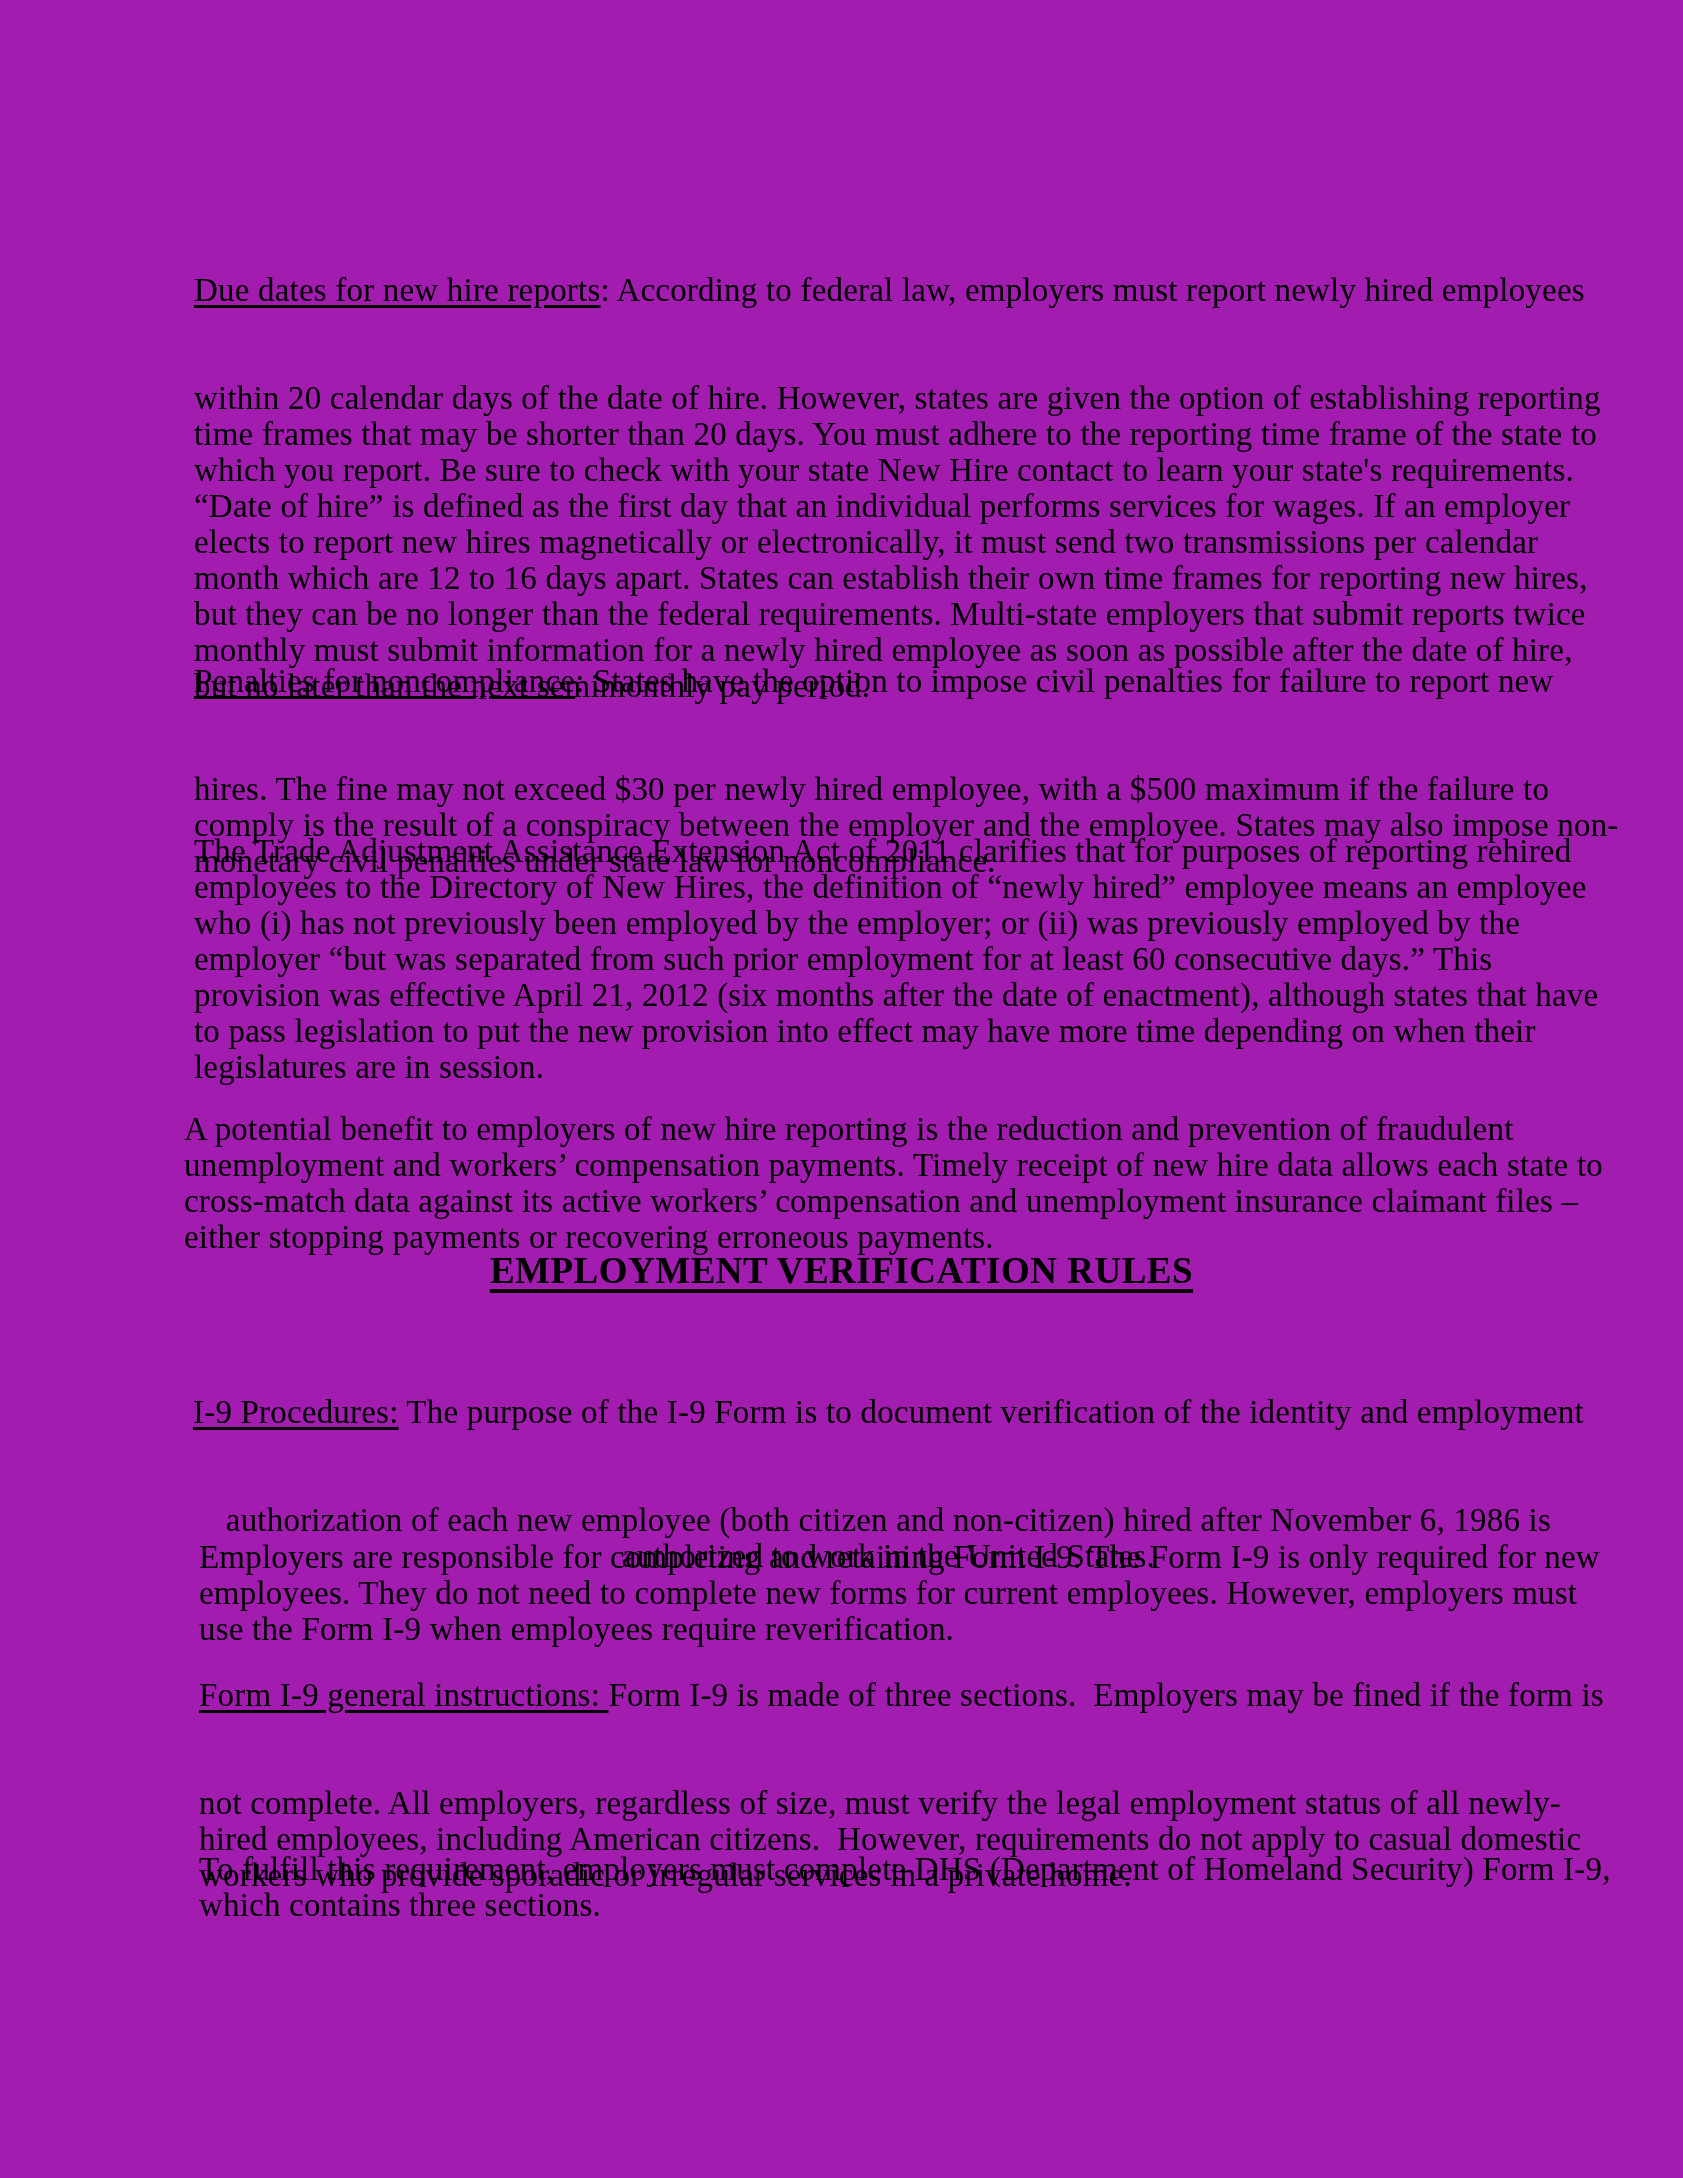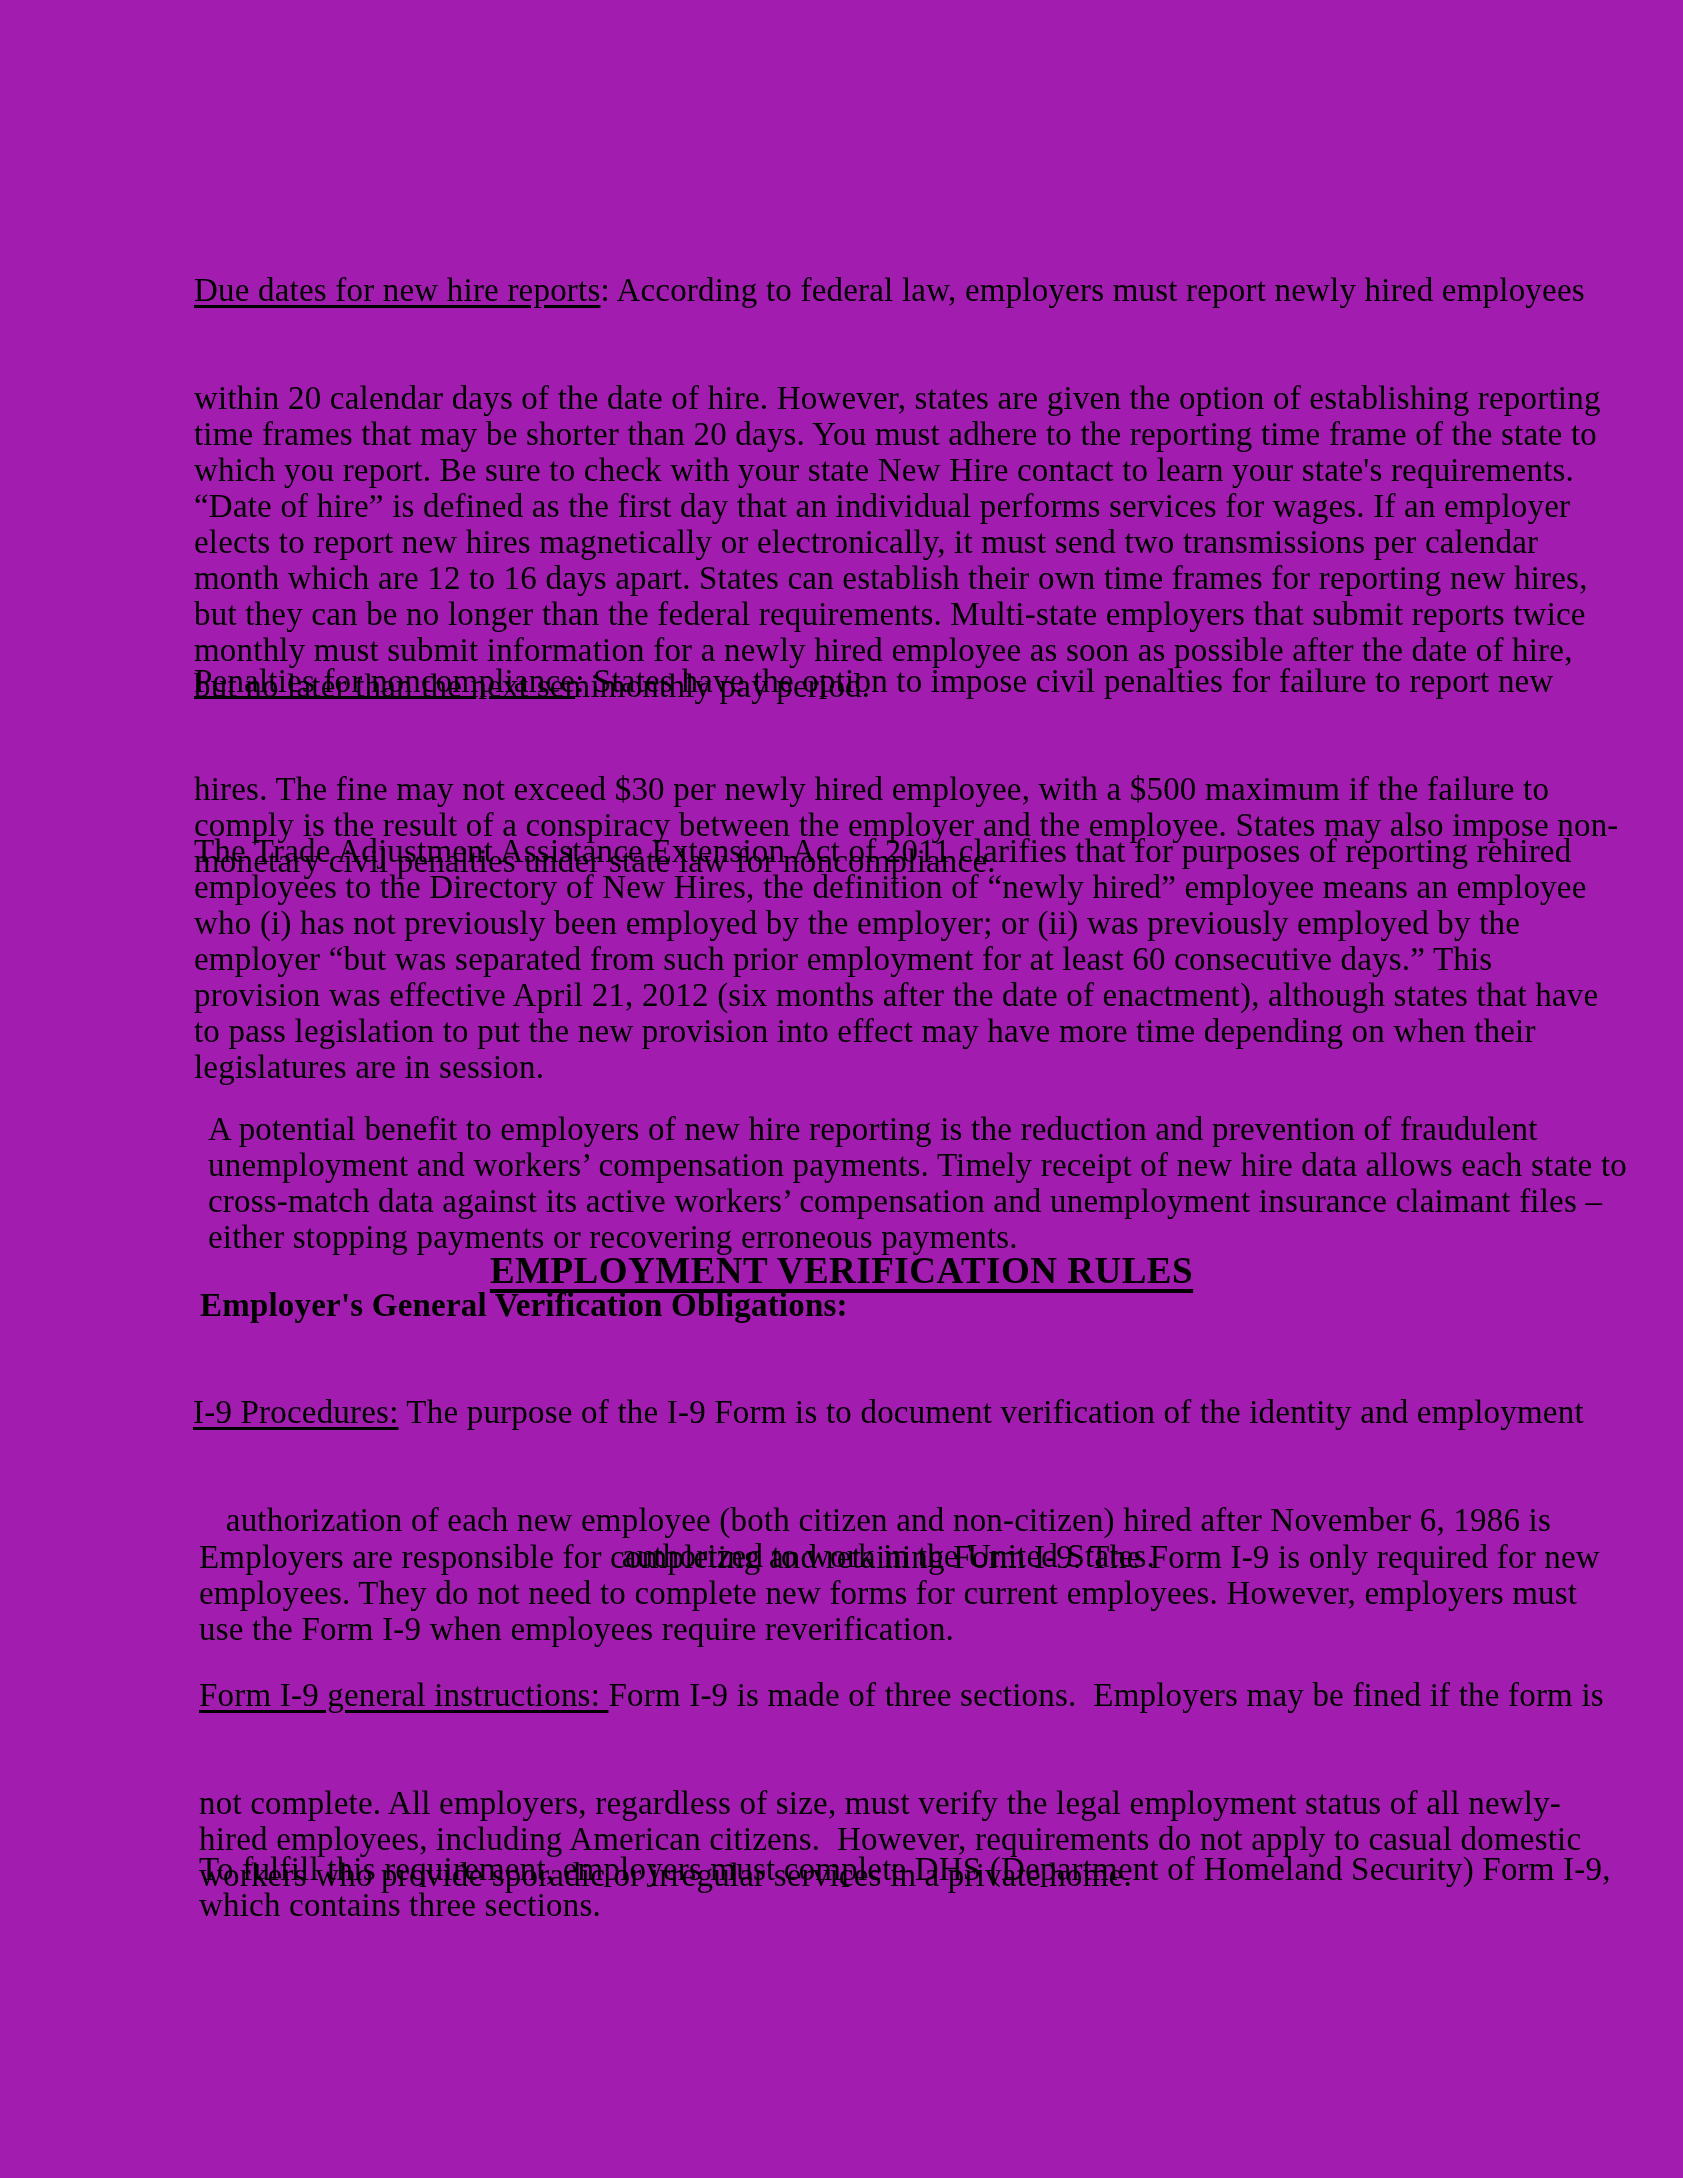--- a/index.html
+++ b/index.html
@@ -82,30 +82,29 @@
   <div class="para" style="top:761px; left:194px;">
     <div>The Trade Adjustment Assistance Extension Act of 2011 clarifies that for purposes of reporting rehired
 employees to the Directory of New Hires, the definition of “newly hired” employee means an employee
 who (i) has not previously been employed by the employer; or (ii) was previously employed by the
 employer “but was separated from such prior employment for at least 60 consecutive days.” This
 provision was effective April 21, 2012 (six months after the date of enactment), although states that have
 to pass legislation to put the new provision into effect may have more time depending on when their
 legislatures are in session.</div>
   </div>
 
-  <div class="para" style="top:1039px; left:184px;margin-left:24px;">
+  <div class="para" style="top:1039px; left:184px;">
     <div>A potential benefit to employers of new hire reporting is the reduction and prevention of fraudulent
 unemployment and workers’ compensation payments. Timely receipt of new hire data allows each state to
 cross-match data against its active workers’ compensation and unemployment insurance claimant files –
 either stopping payments or recovering erroneous payments.</div>
   </div>
 
   <div class="h1" style="top:1208px;">EMPLOYMENT VERIFICATION RULES</div>
 
-  <div class="h2" style="top:1287px; left:200px;">Employer's General Verification Obligations:</div>
 
   <div class="para" style="top:1322px; left:193px;text-align:center;">
     <div><span class="u">I-9 Procedures:</span><span> The purpose of the I-9 Form is to document verification of the identity and employment</span></div>
     <div>authorization of each new employee (both citizen and non-citizen) hired after November 6, 1986 is
 authorized to work in the United States.</div>
   </div>
 
   <div class="para" style="top:1467px; left:199px;">
     <div>Employers are responsible for completing and retaining Form I-9. The Form I-9 is only required for new
 employees. They do not need to complete new forms for current employees. However, employers must

